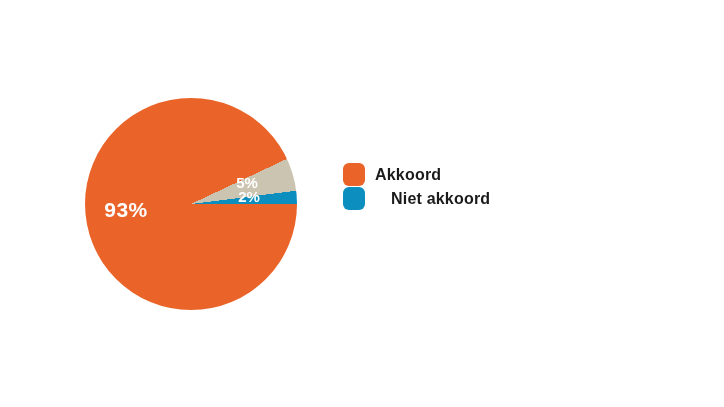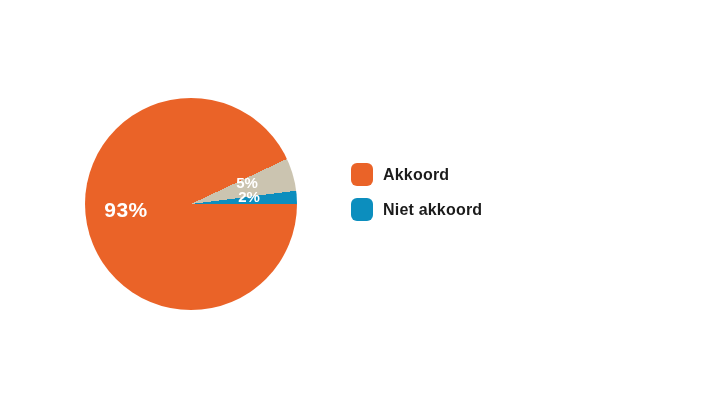--- a/index.html
+++ b/index.html
@@ -47,25 +47,25 @@
     font-size: 15px;
   }
   .slice-label.small {
     left: 164px;
     top: 98px;
     font-size: 15px;
   }
   
   .legend {
     position: absolute;
-    left: 351px;
+    left: 343px;
     top: 163px;
     display: flex;
     flex-direction: column;
-    gap: 12px;
+    gap: 1px;
     justify-content: center;
   }
   .legend-item {
     display: flex;
     align-items: center;
     gap: 10px;
     height: 23px;
   }
   .swatch {
     flex: 0 0 auto;
@@ -93,17 +93,17 @@
     <span class="slice-label small" style="color: rgb(255, 255, 255);">2%</span>
   </div>
 
   <div class="legend">
     <div class="legend-item">
       <span class="swatch" style="background: rgb(234, 99, 40);"></span>
       <span class="legend-label" style="color: rgb(27, 27, 27);">Akkoord</span>
     </div>
     <div class="legend-item">
       <span class="swatch" style="background: rgb(12, 142, 190);"></span>
-      <span class="legend-label" style="color: rgb(27, 27, 27);">Niet akkoord</span>
+      <span class="legend-label" style="color: rgb(27, 27, 27); margin-left: 16px;">Niet akkoord</span>
     </div>
   </div>
 
 </div>
 
 </body></html>

